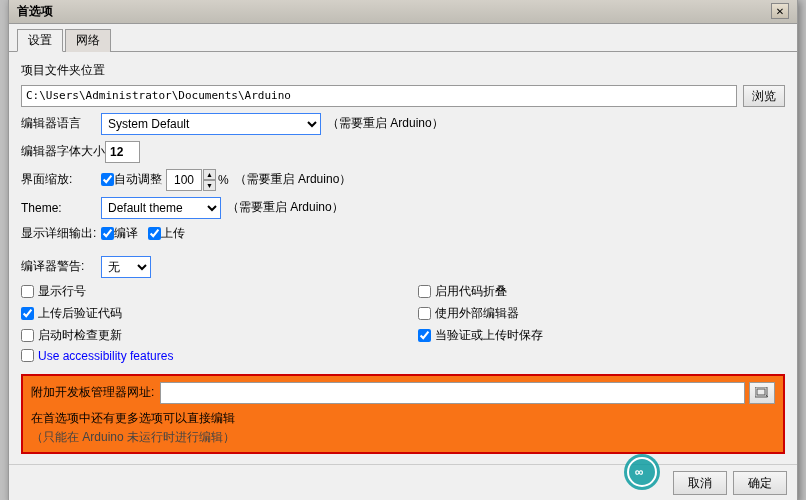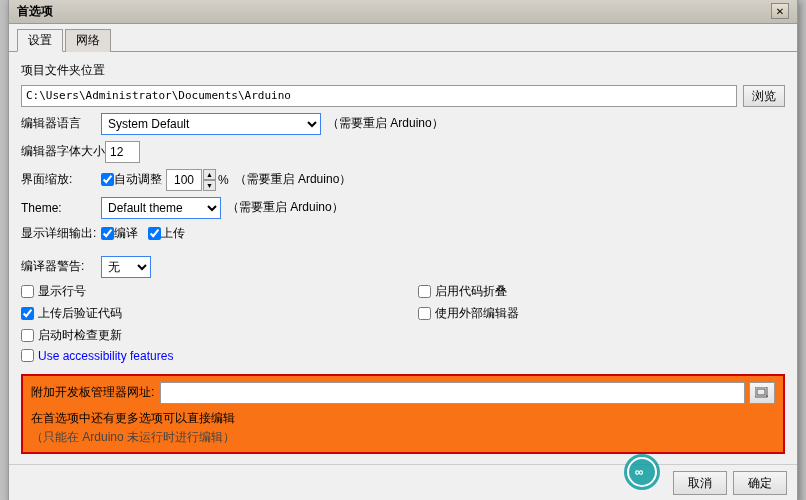--- a/index.html
+++ b/index.html
@@ -133,20 +133,21 @@
       margin-right: 4px;
     }
     .two-col {
       display: flex;
       justify-content: space-between;
     }
     .col-left { flex: 1; }
     .col-right { flex: 1; padding-left: 30px; }
     .font-size-input {
       width: 35px;
+      font-weight: bold;
     }
     .theme-select {
       width: 120px;
     }
     .verbose-section {
       display: flex;
       align-items: center;
       margin-bottom: 14px;
     }
     .compiler-row {
@@ -355,20 +356,24 @@
         </div>
       </div>
       <div class="col-right">
         <div class="checkbox-row">
           <input type="checkbox" style="">
           <span>启用代码折叠</span>
         </div>
         <div class="checkbox-row">
           <input type="checkbox" style="">
           <span>使用外部编辑器</span>
+        </div>
+        <div class="checkbox-row">
+          <input type="checkbox" checked="" style="">
+          <span>当验证或上传时保存</span>
         </div>
       </div>
     </div>
 
     <div class="highlight-box">
       <div class="highlight-row">
         <span class="board-url-label">附加开发板管理器网址:</span>
         <input type="text" class="board-url-input" style="">
         <div class="board-icon-btn">
           <svg width="14" height="12" viewBox="0 0 14 12">

